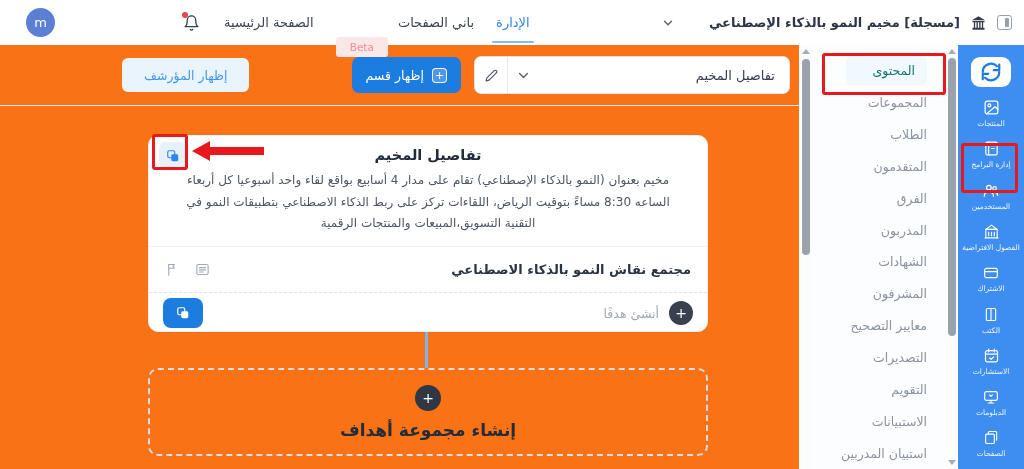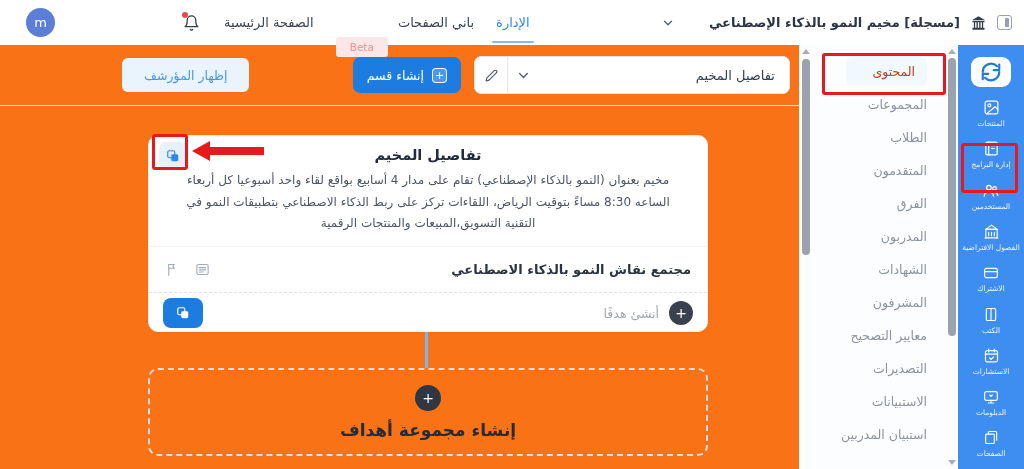--- a/index.html
+++ b/index.html
@@ -33,21 +33,21 @@
   .ws-scroll { position:absolute; top:45px; left:945px; width:13px; height:424px; background:#fdfdfe; }
   .main-scroll { position:absolute; top:45px; left:799px; width:13px; height:424px; background:#fbfcfd; }
   .sb-arrow-up { position:absolute; top:4px; left:3px; width:0; height:0; border-left:4px solid transparent; border-right:4px solid transparent; border-bottom:5px solid #a7aeb8; cursor:pointer; }
   .sb-arrow-down { position:absolute; bottom:4px; left:3px; width:0; height:0; border-left:4px solid transparent; border-right:4px solid transparent; border-top:5px solid #a7aeb8; cursor:pointer; }
   .sb-thumb { position:absolute; left:2.5px; width:8px; background:#9aa2ad; border-radius:4px; cursor:pointer; }
   .ws-thumb { top:13px; height:278px; }
   .main-thumb { top:14px; height:196px; }
 
   .white-sb { position:absolute; top:45px; left:812px; width:133px; height:424px; background:#fcfdfe; padding:10px 0 0; display:flex; flex-direction:column; overflow:hidden; }
   .wsb-item { height:33px; display:flex; align-items:center; justify-content:flex-start; padding-right:18px; font-size:12.5px; color:#8b93a1; cursor:pointer; white-space:nowrap; }
-  .wsb-item.active { color:#c2410c; }
+  .wsb-item.active { color:#0f766e; }
   .wsb-pill { background:#f1f8fe; padding:7px 12px 7px 26px; border-radius:6px; }
 
   
   .main { position:absolute; top:45px; left:0; width:799px; height:424px; background:#f97316; overflow:hidden; }
   .btn-archived { position:absolute; top:13px; left:122px; height:34px; padding:0 22px; background:#eaf4fd; color:#4497ea; font-size:12.5px; border:none; border-radius:6px; display:flex; align-items:center; cursor:pointer; font-family:inherit; }
   .btn-create { position:absolute; top:12px; right:338px; height:36px; padding:0 14px; background:#1d7ce0; color:#fff; font-size:12.5px; border:none; border-radius:7px; display:flex; align-items:center; gap:8px; cursor:pointer; font-family:inherit; }
   .plus-sq { width:15px; height:15px; border:1.2px solid rgba(255,255,255,.95); background:rgba(255,255,255,.22); border-radius:4px; display:flex; align-items:center; justify-content:center; color:#fff; font-size:11px; line-height:1; }
   .select-group { position:absolute; top:11px; right:9px; width:316px; height:38px; background:#fff; border:1px solid #dfe3e9; border-radius:7px; display:flex; align-items:center; }
   .select-value { flex:1; font-size:13px; color:#333d4c; padding-right:14px; }
   .select-chevron { padding-left:10px; display:flex; align-items:center; }
@@ -232,36 +232,37 @@
     </div>
   <div class="wsb-item">المجموعات</div>
   <div class="wsb-item">الطلاب</div>
   <div class="wsb-item">المتقدمون</div>
   <div class="wsb-item">الفرق</div>
   <div class="wsb-item">المدربون</div>
   <div class="wsb-item">الشهادات</div>
   <div class="wsb-item">المشرفون</div>
   <div class="wsb-item">معايير التصحيح</div>
   <div class="wsb-item">التصديرات</div>
+  <div class="wsb-item">التقويم</div>
   <div class="wsb-item">الاستبيانات</div>
   <div class="wsb-item">استبيان المدربين</div>
 </aside>
 
 <div class="main-scroll">
   <span class="sb-arrow-up"></span>
   <span class="sb-thumb main-thumb"></span>
 </div>
 
 <main class="main">
 
   <button class="btn-archived">إظهار المؤرشف</button>
 
   <button class="btn-create">
     <span class="plus-sq">+</span>
-    <span>إنشاء قسم</span>
+    <span>إظهار قسم</span>
   </button>
 
   <div class="select-group">
     <span class="select-value">تفاصيل المخيم</span>
     <span class="select-chevron">
       <svg width="11" height="11" viewBox="0 0 10 10" fill="none">
           <path d="M1.5 3.2 5 6.8 8.5 3.2" stroke="#5b6472" stroke-width="1.3" stroke-linecap="round"></path>
         </svg>
     </span>
     <span class="edit-seg">

